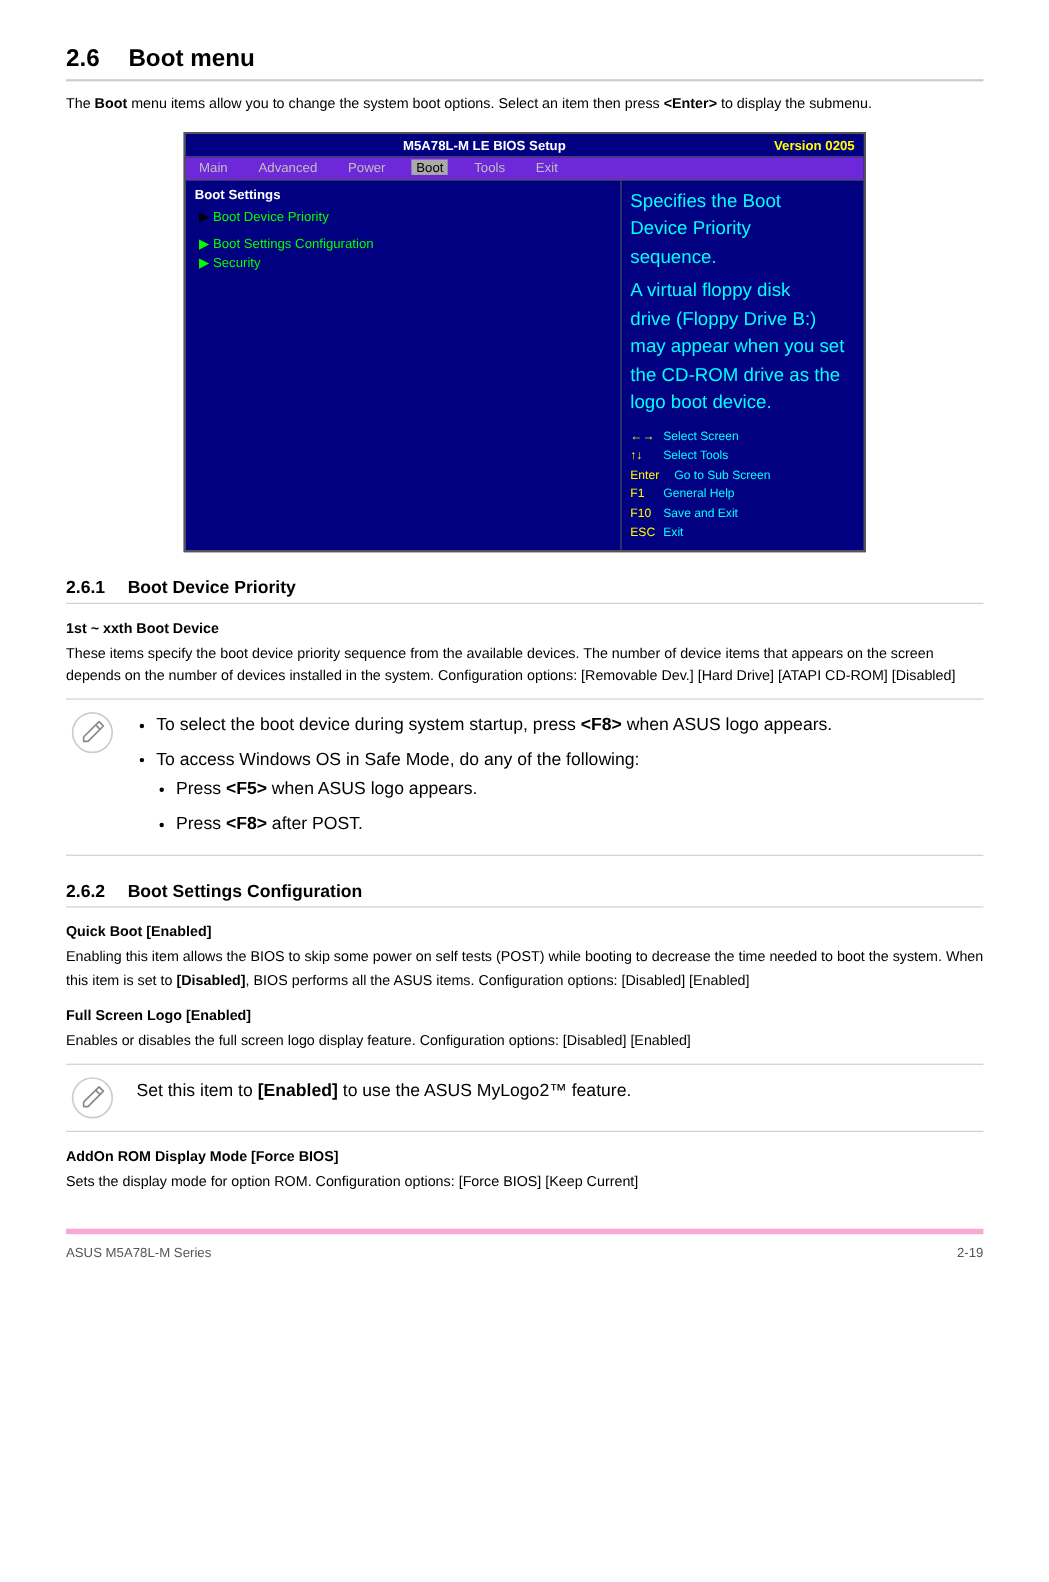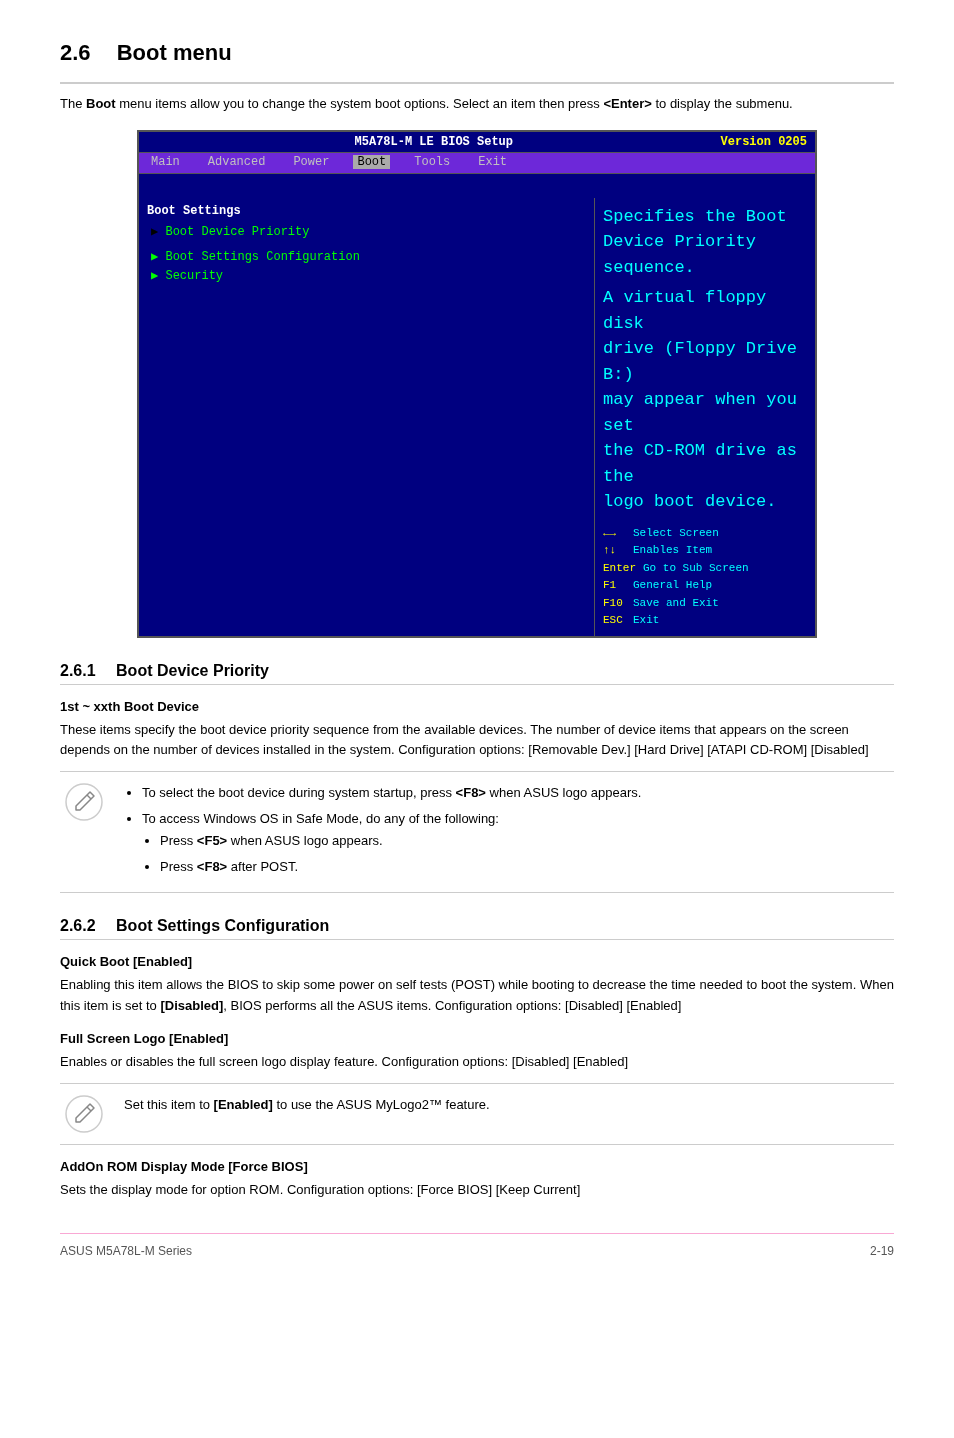--- a/index.html
+++ b/index.html
@@ -12,42 +12,42 @@
       min-height: 1438px;
       padding: 40px 60px 40px 60px;
     }
 
     
     .section-title {
       font-size: 22px;
       font-weight: bold;
       margin-bottom: 10px;
       border-bottom: 2px solid #ccc;
-      padding-bottom: 16px;
+      padding-bottom: 6px;
     }
     .section-title span.num {
       margin-right: 20px;
     }
 
     .intro-text {
       font-size: 13px;
       margin-bottom: 16px;
       line-height: 1.5;
     }
     .intro-text b { font-weight: bold; }
 
     
     .bios-container {
       border: 2px solid #555;
       background: #000080;
       color: #c0c0c0;
-      font-family: Liberation Mono, monospace;
+      font-family: Liberation Sans, sans-serif;
       font-size: 12px;
       margin-bottom: 24px;
-      width: 680px;
+      width: 620px;
       margin-left: auto;
       margin-right: auto;
     }
 
     .bios-header {
       display: flex;
       justify-content: space-between;
       background: #000080;
       color: #c0c0c0;
       padding: 3px 8px;
@@ -74,21 +74,20 @@
       cursor: pointer;
       padding: 0 4px;
     }
     .bios-nav .nav-item.active {
       background: #aaa;
       color: #000;
     }
 
     .bios-body {
       display: flex;
-      margin-top: 24px;
     }
 
     .bios-left {
       flex: 1;
       padding: 6px 8px;
       border-right: 1px solid #555;
       min-height: 200px;
     }
 
     .bios-right {
@@ -190,40 +189,40 @@
       flex-shrink: 0;
       display: flex;
       align-items: center;
       justify-content: center;
     }
     .note-icon svg {
       width: 40px;
       height: 40px;
     }
     .note-content {
-      font-size: 13px;
+      font-size: 16px;
       line-height: 1.7;
       flex: 1;
     }
     .note-content ul {
       list-style: disc;
       padding-left: 18px;
     }
     .note-content ul ul {
       list-style: disc;
       padding-left: 18px;
     }
     .note-content li { margin-bottom: 4px; }
 
     
     .page-footer {
       display: flex;
       justify-content: space-between;
       align-items: center;
-      border-top: 1px solid #f9a8d4;
+      border-top: 5px solid #f9a8d4;
       padding-top: 10px;
       margin-top: 32px;
       font-size: 12px;
       color: #555;
     }
   </style>
 </head>
 <body>
 
 <div class="section-title">
@@ -269,21 +268,21 @@
         <div>the CD-ROM drive as the</div>
         <div>logo boot device.</div>
       </div>
       <div class="bios-keys">
         <div class="key-row">
           <span class="key-symbol">←→</span>
           <span class="key-desc">Select Screen</span>
         </div>
         <div class="key-row">
           <span class="key-symbol">↑↓</span>
-          <span class="key-desc">Enables Item</span>
+          <span class="key-desc">Select Tools</span>
         </div>
         <div class="key-row">
           <span class="key-symbol" style="width:40px;">Enter</span>
           <span class="key-desc">Go to Sub Screen</span>
         </div>
         <div class="key-row">
           <span class="key-symbol">F1</span>
           <span class="key-desc">General Help</span>
         </div>
         <div class="key-row">

